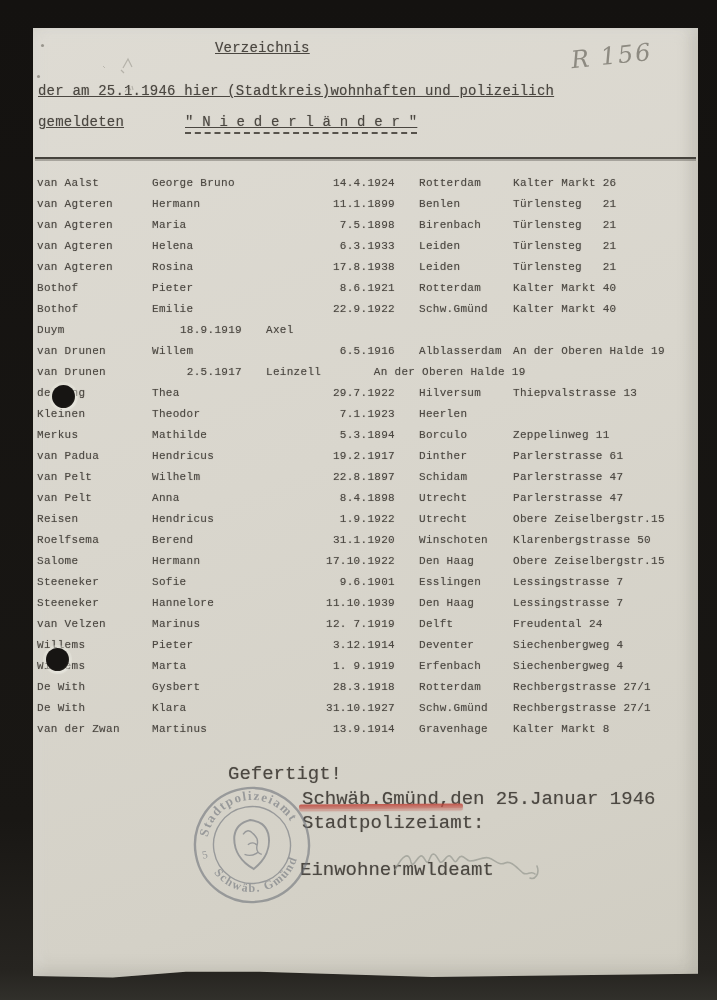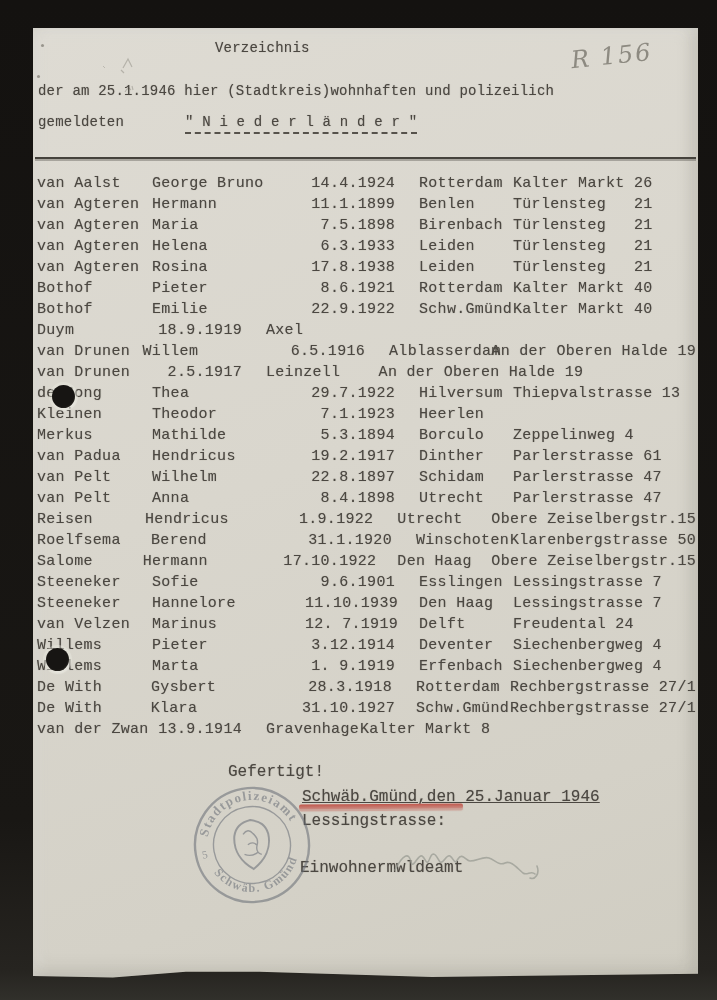--- a/index.html
+++ b/index.html
@@ -10,43 +10,43 @@
   }
   .paper{
     position:absolute;left:33px;top:28px;width:665px;height:950px;
     background:linear-gradient(160deg,#dedbd3 0%,#d9d6cd 45%,#d4d1c7 80%,#d0cdc2 100%);
     box-shadow:inset -7px 0 16px rgba(60,55,45,.10), inset 0 -9px 18px rgba(60,55,45,.09),
                inset 5px 5px 14px rgba(255,255,255,.28);
     clip-path:polygon(0 0,100% 0,100% 99.55%,60% 99.9%,34% 99.35%,23% 99.35%,12% 99.95%,0 99.8%);
   }
   .tw{position:absolute;color:#4b4741;white-space:pre;
       text-shadow:0 0 1px rgba(75,71,65,.45);}
-  .hdr{font-size:14px;letter-spacing:.2px;}
+  .hdr{font-size:14px;letter-spacing:.2px;text-decoration:underline;}
   .doc-title{left:182px;top:12px;}
   .sub1{left:5px;top:55px;}
   .sub2{left:5px;top:86px;}
   .sub2-emph{left:152px;top:86px;border-bottom:2px dashed #56524b;padding-bottom:2px;}
   .archive-mark{
     left:538px;top:14px;color:#8d8a81;font-family:"DejaVu Serif",serif;
     font-style:italic;font-size:24px;transform:rotate(-6deg);text-shadow:none;
     letter-spacing:2px;
   }
   .rule{position:absolute;left:2px;top:129px;width:661px;height:2px;
         background:#45423c;box-shadow:0 2px 0 rgba(69,66,60,.35);}
-  .register{position:absolute;left:4px;top:145px;width:659px;font-size:15px;letter-spacing:.3px;}
+  .register{position:absolute;left:4px;top:145px;width:659px;font-size:11px;letter-spacing:.3px;}
   .row{display:flex;line-height:21px;white-space:pre;}
   .cell{color:#4b4741;text-shadow:0 0 1px rgba(75,71,65,.42);white-space:pre;}
   .c-surname{width:115px;}
   .c-first{width:153px;}
   .c-date{width:90px;text-align:right;margin-right:24px;}
   .c-place{min-width:94px;}
   .c-addr{flex:1;}
-  .footer-tw{font-size:16px;}
+  .footer-tw{font-size:19px;}
   .gefertigt{left:195px;top:735px;}
-  .place-date{left:269px;top:760px;text-decoration:underline;}
+  .place-date{left:269px;top:760px;}
   .office1{left:269px;top:784px;}
   .office2{left:267px;top:807px;margin-top:24px;}
   .red-underline{
     position:absolute;left:266px;top:776px;width:164px;height:5px;
     background:linear-gradient(180deg,rgba(191,74,63,.9),rgba(191,74,63,.5));
     border-radius:2px;transform:rotate(-.4deg);
     box-shadow:0 2px 1px rgba(191,74,63,.35);
   }
   .punch-hole{
     position:absolute;width:23px;height:23px;border-radius:50%;
@@ -164,21 +164,21 @@
         <span class="cell c-surname">Kleinen</span>
         <span class="cell c-first">Theodor</span>
         <span class="cell c-date">7.1.1923</span>
         <span class="cell c-place">Heerlen</span>
       </div>
         <div class="row">
         <span class="cell c-surname">Merkus</span>
         <span class="cell c-first">Mathilde</span>
         <span class="cell c-date">5.3.1894</span>
         <span class="cell c-place">Borculo</span>
-        <span class="cell c-addr">Zeppelinweg 4</span>
+        <span class="cell c-addr">Zeppelinweg 11</span>
       </div>
         <div class="row">
         <span class="cell c-surname">van Padua</span>
         <span class="cell c-first">Hendricus</span>
         <span class="cell c-date">19.2.1917</span>
         <span class="cell c-place">Dinther</span>
         <span class="cell c-addr">Parlerstrasse 61</span>
       </div>
         <div class="row">
         <span class="cell c-surname">van Pelt</span>
@@ -259,34 +259,35 @@
       </div>
         <div class="row">
         <span class="cell c-surname">De With</span>
         <span class="cell c-first">Klara</span>
         <span class="cell c-date">31.10.1927</span>
         <span class="cell c-place">Schw.Gmünd</span>
         <span class="cell c-addr">Rechbergstrasse 27/1</span>
       </div>
         <div class="row">
         <span class="cell c-surname">van der Zwan</span>
+        <span class="cell c-first">Martinus</span>
         <span class="cell c-date">13.9.1914</span>
         <span class="cell c-place">Gravenhage</span>
         <span class="cell c-addr">Kalter Markt 8</span>
       </div>
       </div>
   </div>
 
   <div class="punch-hole hole-1"></div>
   <div class="punch-hole hole-2"></div>
 
   <div class="tw footer-tw gefertigt">Gefertigt!</div>
   <div class="tw footer-tw place-date">Schwäb.Gmünd,den 25.Januar 1946</div>
   <div class="red-underline"></div>
-  <div class="tw footer-tw office1">Lessingstrasse:</div>
+  <div class="tw footer-tw office1">Stadtpolizeiamt:</div>
   <div class="tw footer-tw office2">Einwohnermwldeamt</div>
 
   <svg class="stamp" viewBox="0 0 134 134">
     <g fill="none" stroke="#676c75">
       <circle cx="67" cy="67" r="57" stroke-width="2.4"></circle>
       <circle cx="67" cy="67" r="38.5" stroke-width="1.4"></circle>
       <path id="arcTop" d="M22,67 A45,45 0 0 1 112,67" stroke="none"></path>
       <path id="arcBot" d="M20,67 A47,47 0 0 0 114,67" stroke="none"></path>
 
       <path d="M67,42 C77,44 82,48 84,57 C86,71 79,83 67,91 C55,83 48,71 50,57 C52,48 57,44 67,42 Z" stroke-width="2" transform="rotate(6 67 67)"></path>

